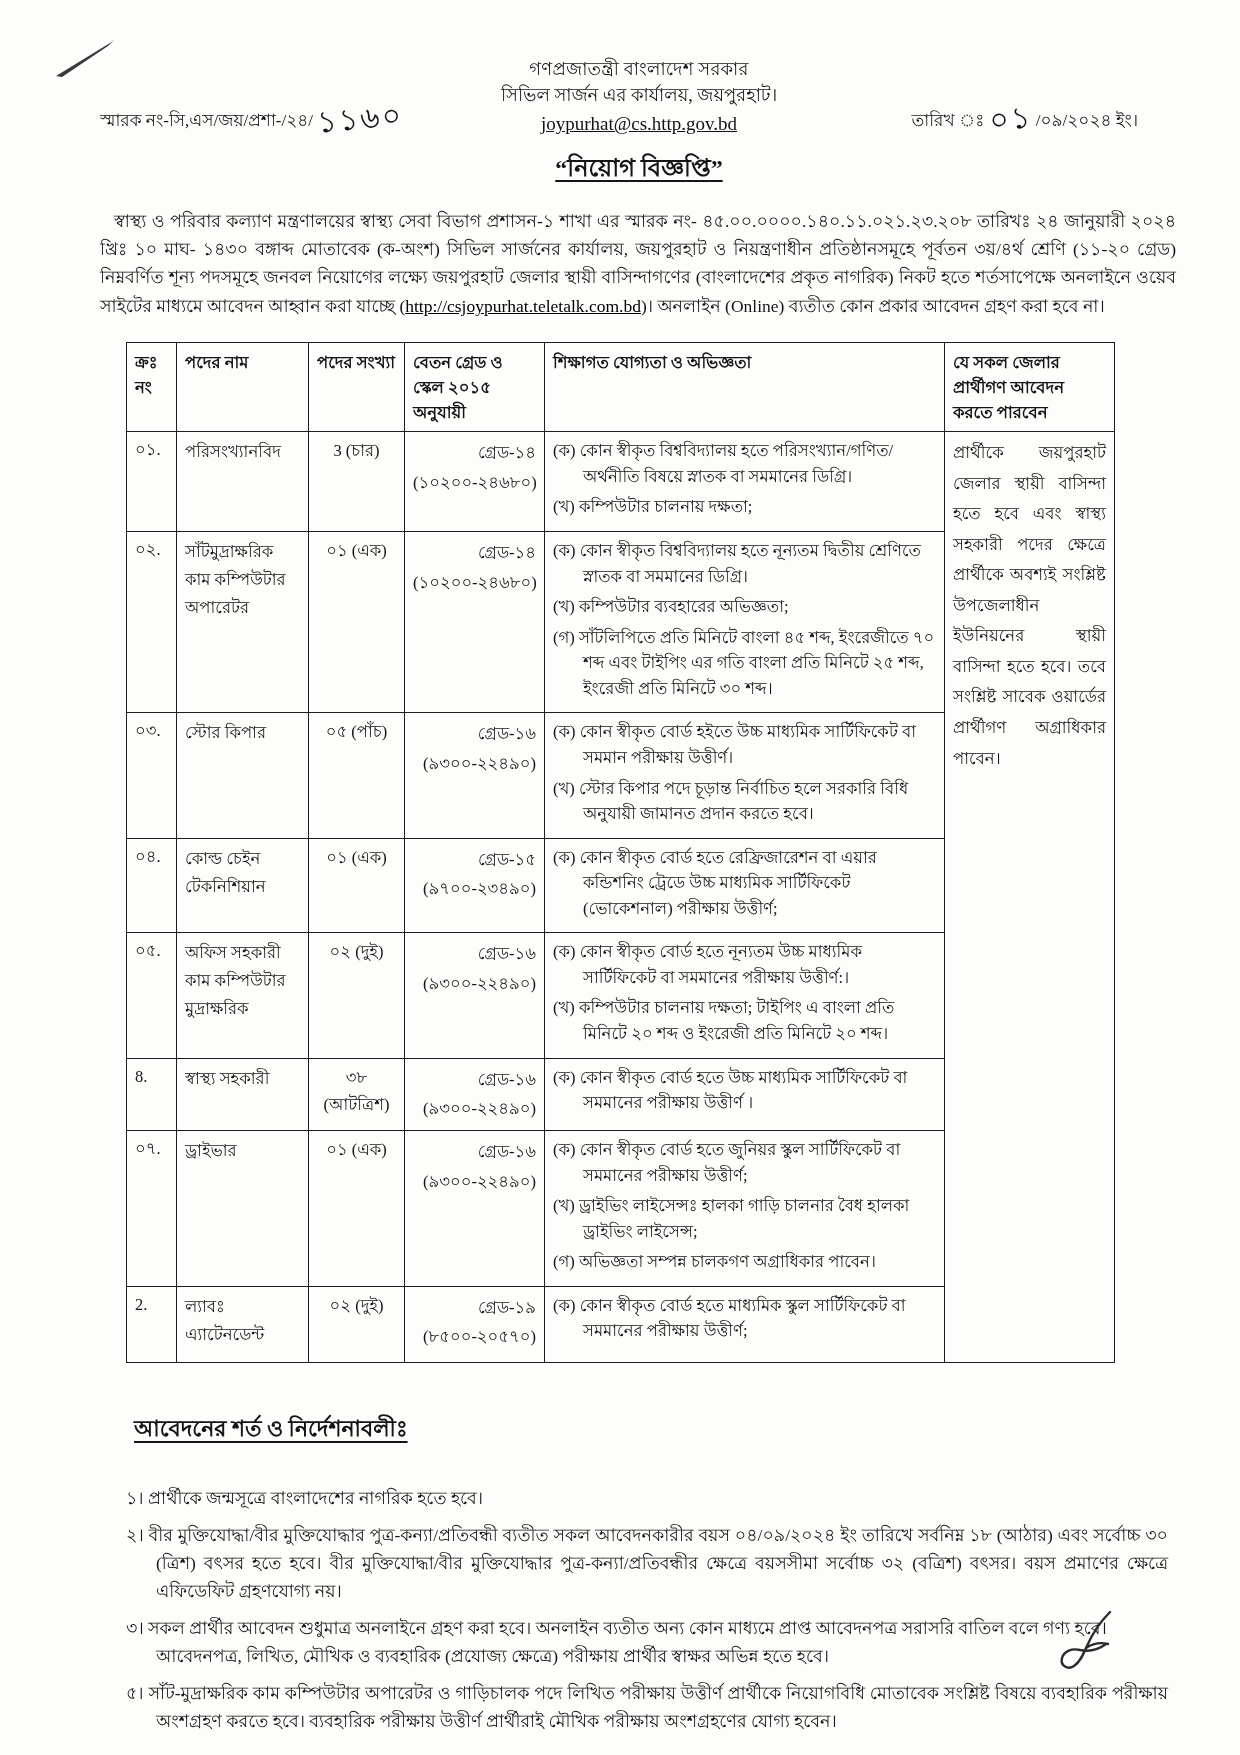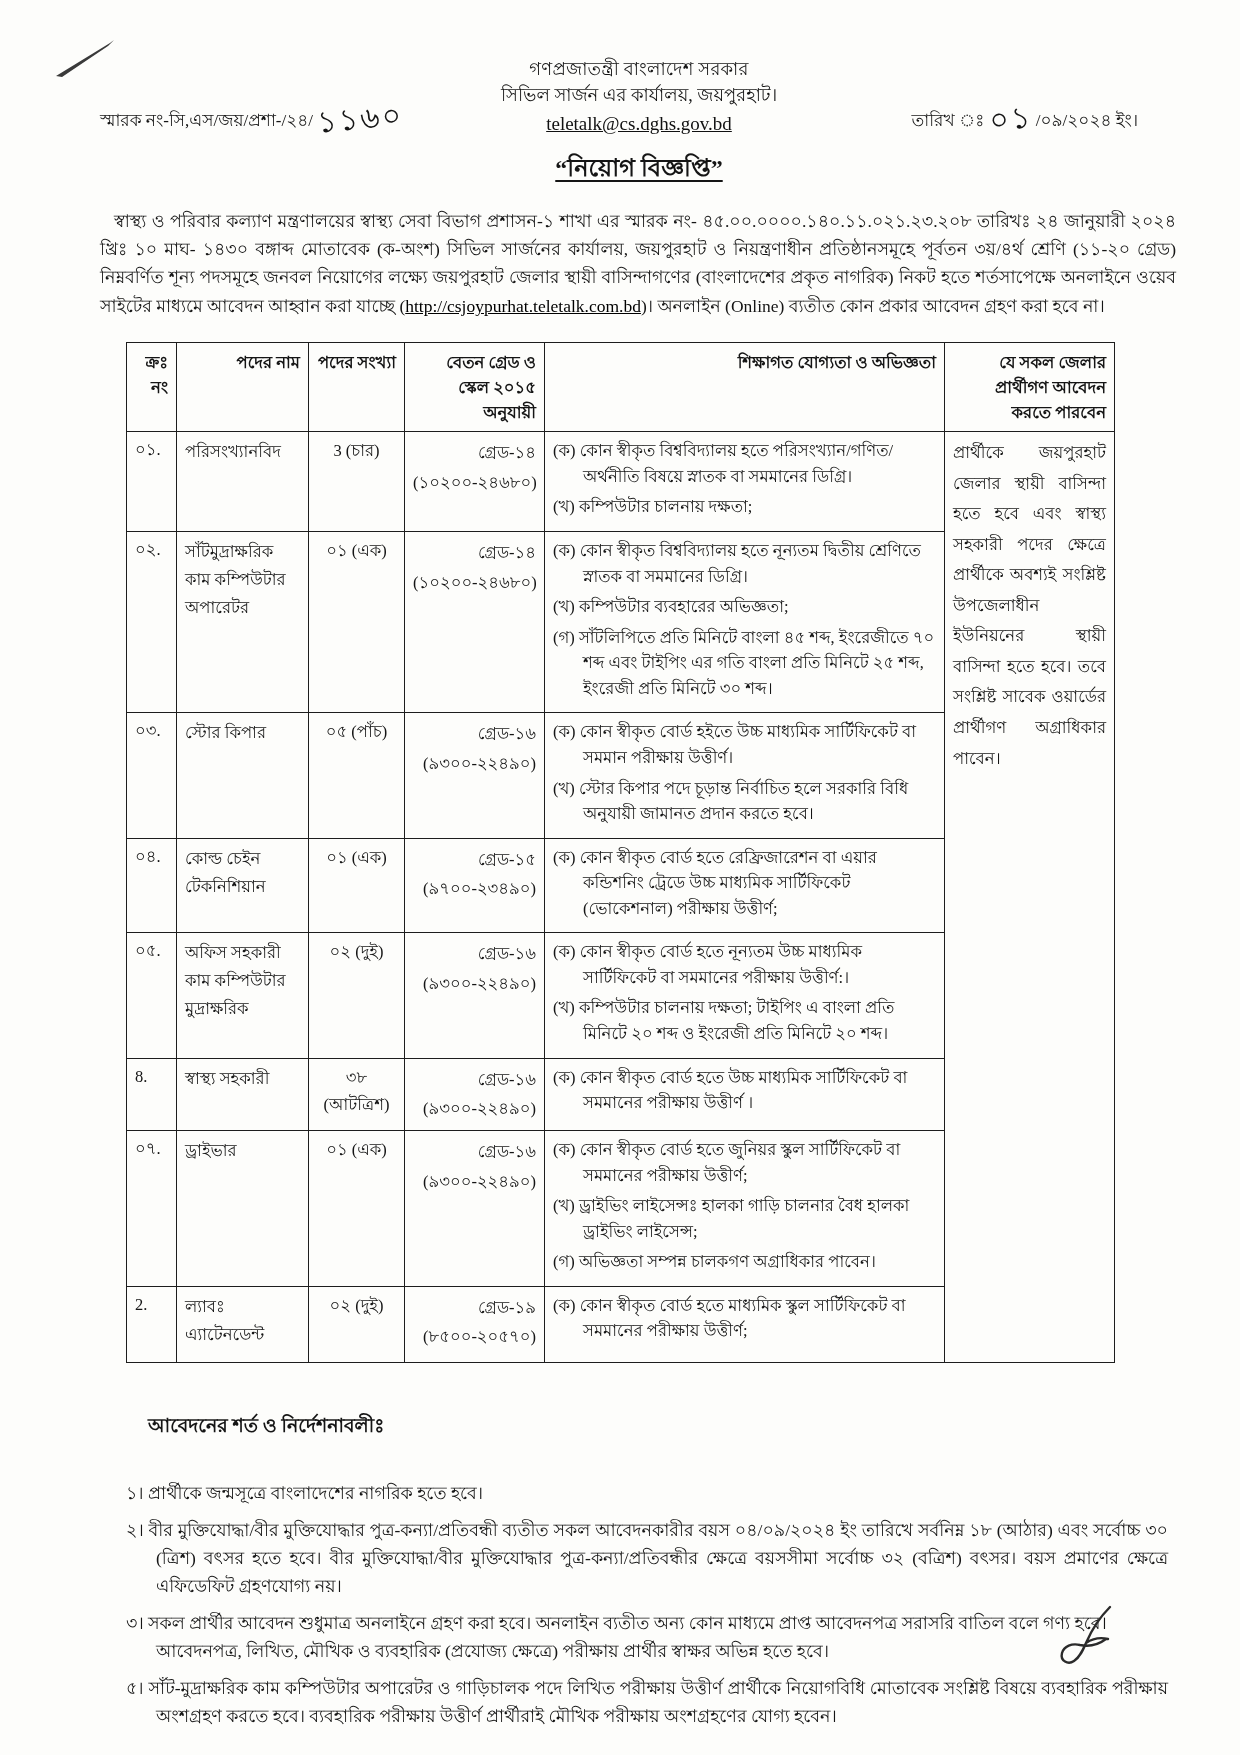--- a/index.html
+++ b/index.html
@@ -69,21 +69,21 @@
     font-size: 16.5px;
     table-layout: fixed;
   }
   table.positions th, table.positions td {
     border: 1.6px solid #1d1d1d;
     padding: 6px 8px;
     vertical-align: top;
   }
   table.positions thead th {
     font-weight: 600;
-    text-align: right;
+    text-align: left;
     vertical-align: top;
     line-height: 1.5;
     height: 66px;
     padding-top: 8px;
   }
   col.c-sl    { width: 50px; }
   col.c-post  { width: 132px; }
   col.c-count { width: 96px; }
   col.c-grade { width: 140px; }
   col.c-qual  { width: 400px; }
@@ -105,23 +105,24 @@
   tr.r2 td { height: 146px; }
   tr.r3 td { height: 92px; }
   tr.r4 td { height: 52px; }
   tr.r5 td { height: 96px; }
   tr.r6 td { height: 70px; }
   tr.r7 td { height: 118px; }
   tr.r8 td { height: 76px; }
 
   .conditions-heading {
     margin-top: 48px;
-    margin-left: 48px;
-    font-size: 19px;
+    margin-left: 34px;
+    font-size: 22px;
     font-weight: bold;
+    text-decoration: underline;
     text-underline-offset: 5px;
   }
   .conditions-list {
     list-style: none;
     margin-top: 36px;
     margin-left: 26px;
     font-size: 17.5px;
     line-height: 1.6;
   }
   .conditions-list li {
@@ -138,21 +139,21 @@
 
 <div class="page">
 
   <svg class="pen-mark" width="70" height="45" viewBox="0 0 70 45">
     <path d="M4 40 L58 7 L62 4 L56 10 L10 41 Z" fill="#3a3a3a"></path>
   </svg>
 
   <header class="doc-header">
     <div class="govt">গণপ্রজাতন্ত্রী বাংলাদেশ সরকার</div>
     <div class="office">সিভিল সার্জন এর কার্যালয়, জয়পুরহাট।</div>
-    <a class="email" href="#">teletalk@cs.dghs.gov.bd</a>
+    <a class="email" href="#">joypurhat@cs.http.gov.bd</a>
   </header>
 
   <div class="memo-row">
     <div class="memo">
       <span>স্মারক নং-সি,এস/জয়/প্রশা-/২৪/</span>
       <span class="handwritten">১১৬০</span>
     </div>
     <div class="date">
       <span>তারিখ ঃ</span>
       <span class="handwritten">০১</span>

